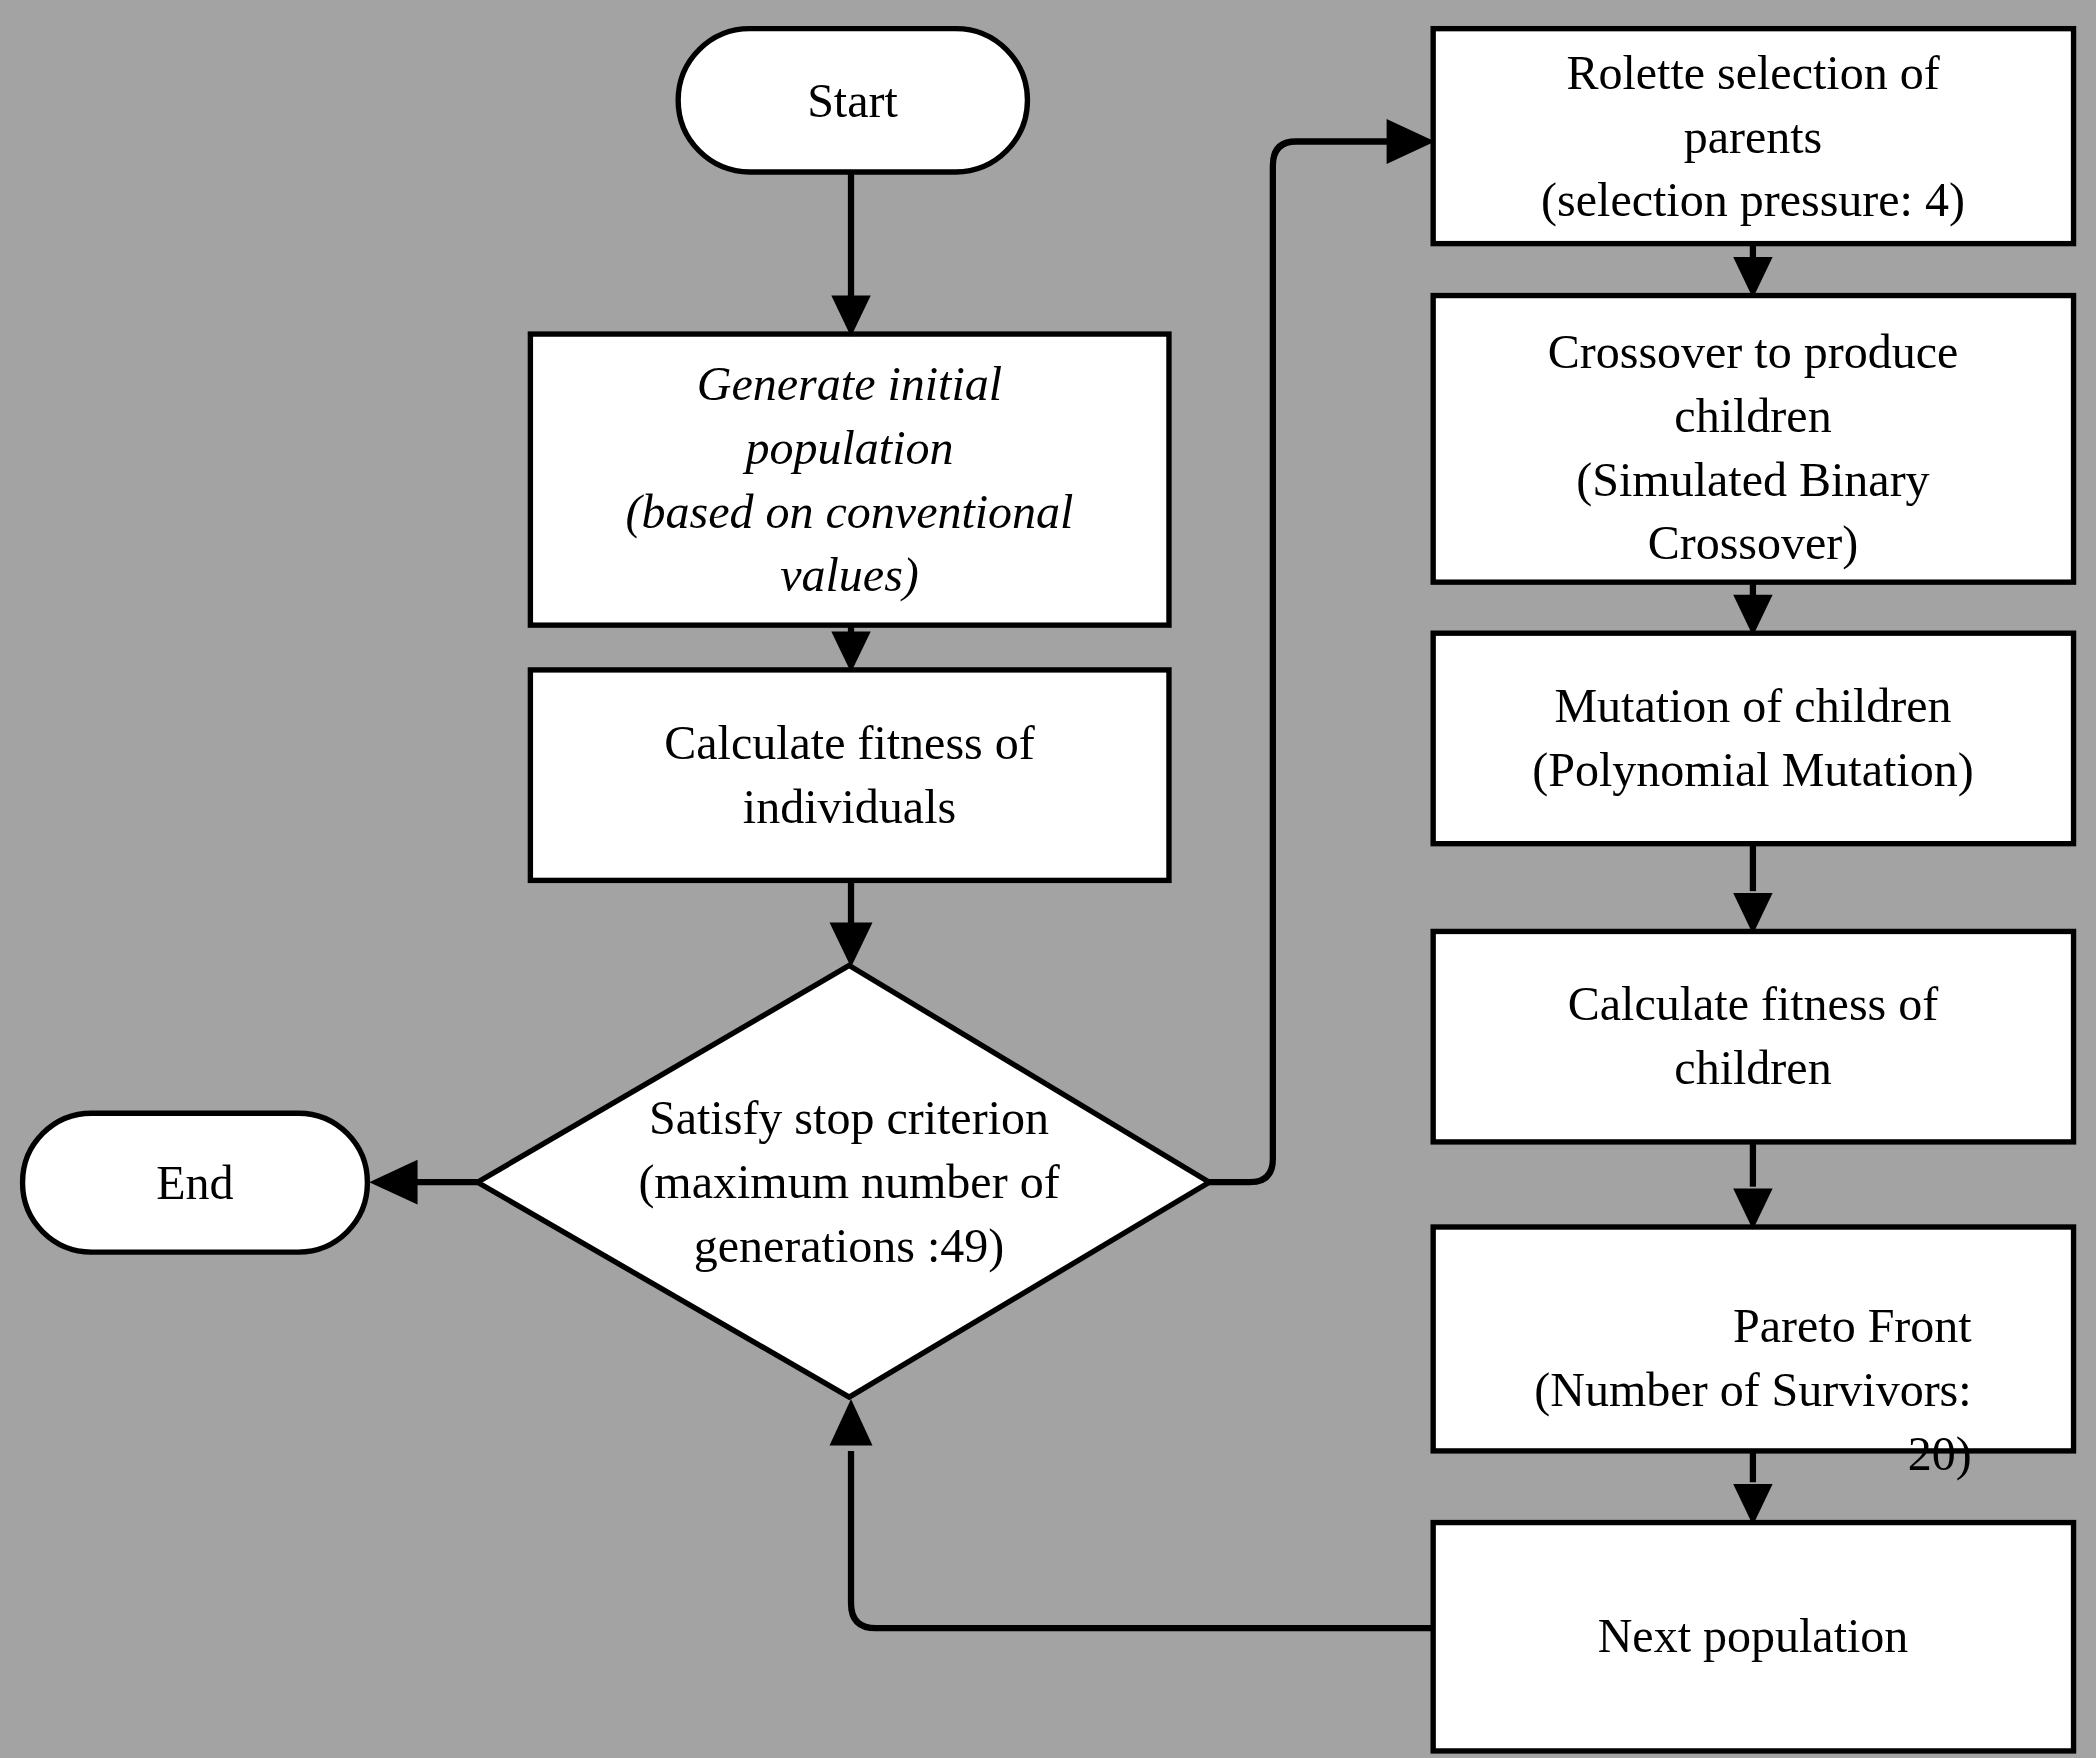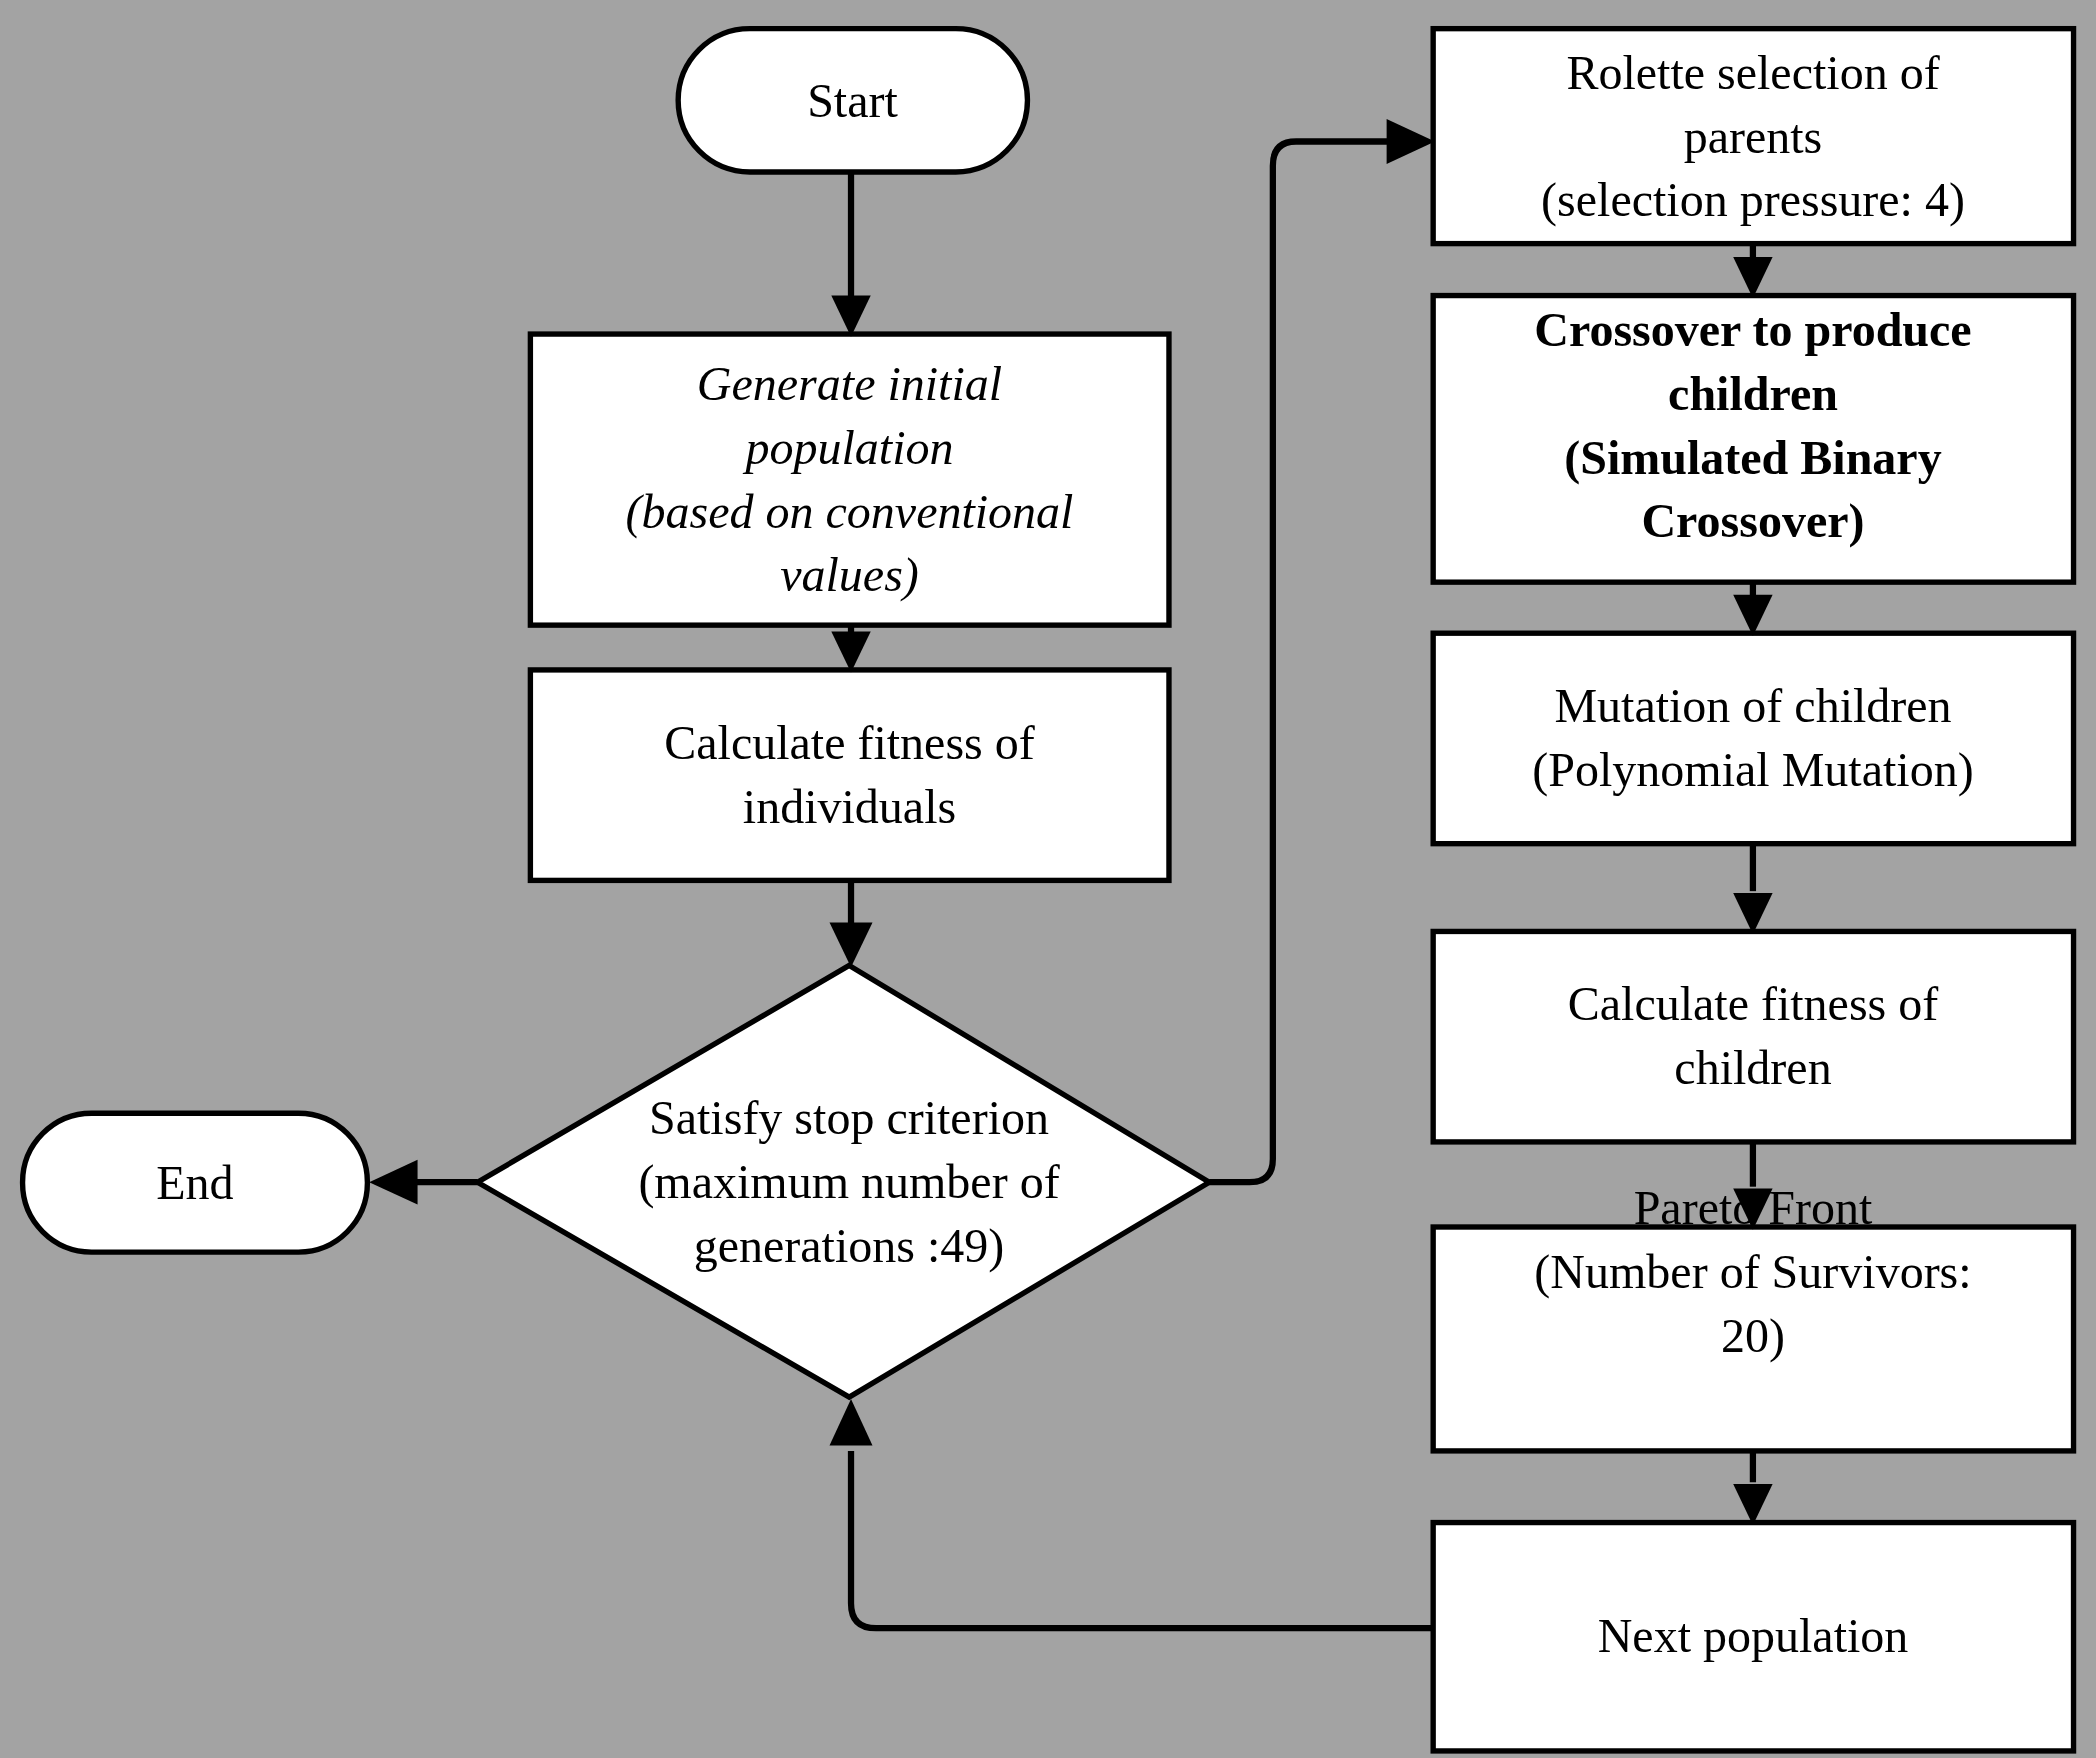--- a/index.html
+++ b/index.html
@@ -131,31 +131,31 @@
   <div class="node-label lbl-decision" style="left:491px; top:1052px; width:716px; height:260px;">Satisfy stop criterion
 (maximum number of
 generations :49)</div>
 
   <div class="node-label lbl-terminal" style="left:22.4px; top:1113px; width:345px; height:139px;">End</div>
 
   <div class="node-label lbl-process" style="left:1433px; top:29px; width:640px; height:215px;text-align:center;">Rolette selection of
 parents
 (selection pressure: 4)</div>
 
-  <div class="node-label lbl-process" style="left:1433px; top:282px; width:640px; height:287px;font-weight:bold;">Crossover to produce
+  <div class="node-label lbl-process" style="left:1433px; top:304px; width:640px; height:287px;">Crossover to produce
 children
 (Simulated Binary
 Crossover)</div>
 
   <div class="node-label lbl-process" style="left:1433px; top:633px; width:640px; height:210px;">Mutation of children
 (Polynomial Mutation)</div>
 
   <div class="node-label lbl-process" style="left:1433px; top:931px; width:640px; height:210px;">Calculate fitness of
 children</div>
 
-  <div class="node-label lbl-process" style="left:1433px; top:1160px; width:640px; height:224px;">Pareto Front
+  <div class="node-label lbl-process" style="left:1433px; top:1278px; width:640px; height:224px;text-align:right;">Pareto Front
 (Number of Survivors:
 20)</div>
 
   <div class="node-label lbl-process" style="left:1433px; top:1522px; width:640px; height:228px;">Next population</div>
 
 </div>
 
 
 </body></html>

